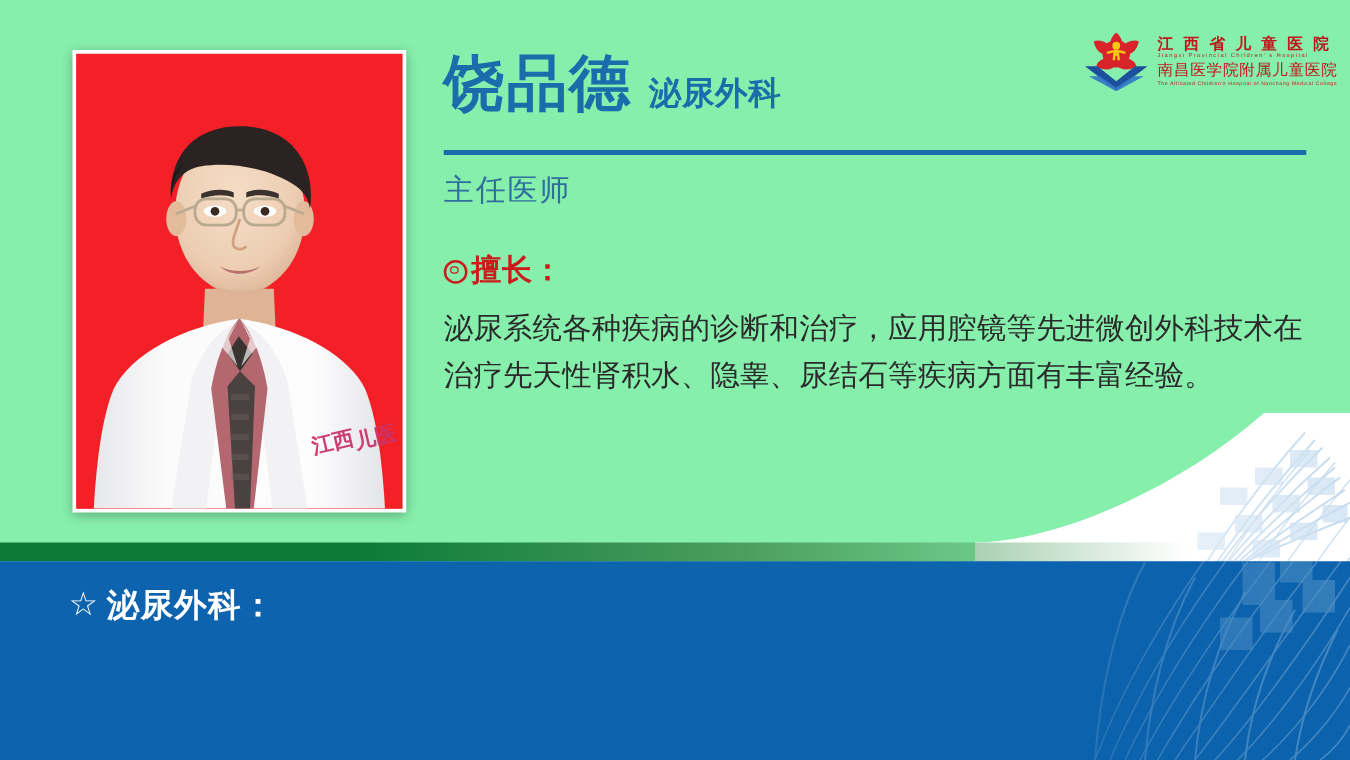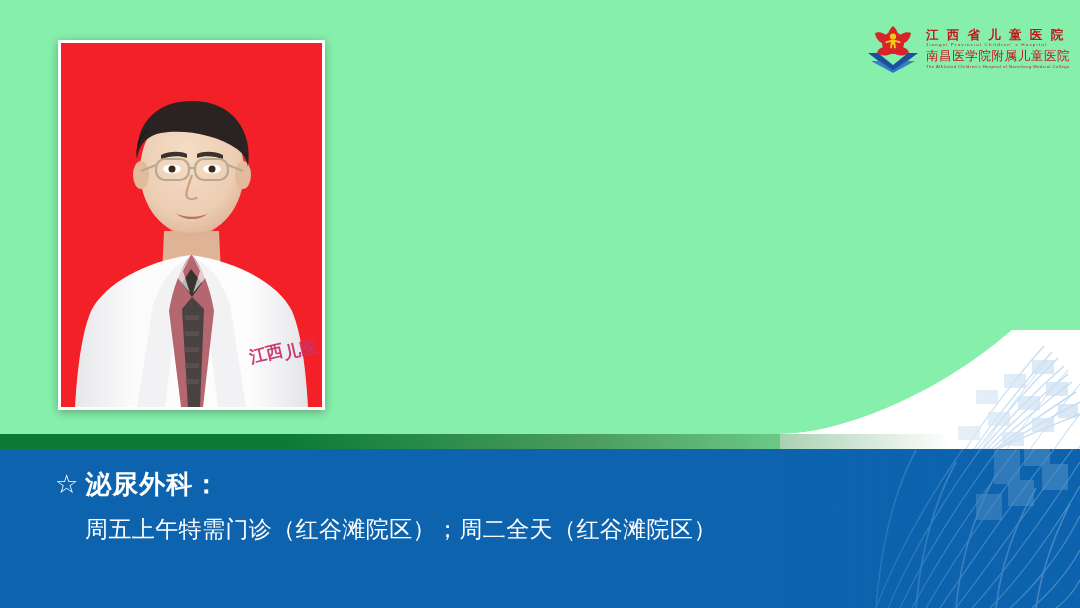--- a/index.html
+++ b/index.html
@@ -399,20 +399,36 @@
         <path d="M104,182 C114,192 148,192 158,182 C148,196 114,196 104,182 Z" fill="#d9ac8e" opacity="0.5"></path>
 
         <g transform="translate(190,320) rotate(-13)" fill="#c9356a" opacity="0.95">
           <text x="0" y="0" font-size="17" font-family="'DejaVu Sans', sans-serif" font-weight="bold">江西</text>
           <text x="34" y="4" font-size="17" font-family="'DejaVu Sans', sans-serif" font-weight="bold">儿医</text>
         </g>
       </svg>
     </div>
   </div>
 
+  <div class="info">
+    <div class="name-row">
+      <span class="doctor-name">饶品德</span>
+      <span class="department">泌尿外科</span>
+    </div>
+    <div class="rule"></div>
+    <div class="title-line">主任医师</div>
+
+    <div class="expertise">
+      <div class="expertise-head">
+        <span class="ring-icon"></span>
+        <span>擅长：</span>
+      </div>
+      <div class="expertise-body">泌尿系统各种疾病的诊断和治疗，应用腔镜等先进微创外科技术在治疗先天性肾积水、隐睾、尿结石等疾病方面有丰富经验。</div>
+    </div>
+  </div>
 
   <div class="green-bar"></div>
 
   <div class="banner">
     <svg class="banner-building" viewBox="0 0 300 254" xmlns="http://www.w3.org/2000/svg" aria-hidden="true">
       <defs>
         <linearGradient id="bldFadeBtm" x1="0" y1="0" x2="1" y2="0">
           <stop offset="0" stop-color="#0d63ad" stop-opacity="1"></stop>
           <stop offset="0.55" stop-color="#0d63ad" stop-opacity="0.25"></stop>
           <stop offset="1" stop-color="#0d63ad" stop-opacity="0"></stop>
@@ -447,17 +463,16 @@
         <rect x="262" y="110" width="26" height="26"></rect>
       </g>
       <rect x="0" y="0" width="300" height="254" fill="url(#bldFadeBtm)"></rect>
     </svg>
 
     <div class="banner-content">
       <div class="schedule-head">
         <span class="star-icon">☆</span>
         <span>泌尿外科：</span>
       </div>
-      <div class="schedule-body">周五上午特需门诊（红谷滩院区）；周二全天（红谷滩院区）</div>
     </div>
   </div>
 
 </div>
 
 </body></html>

